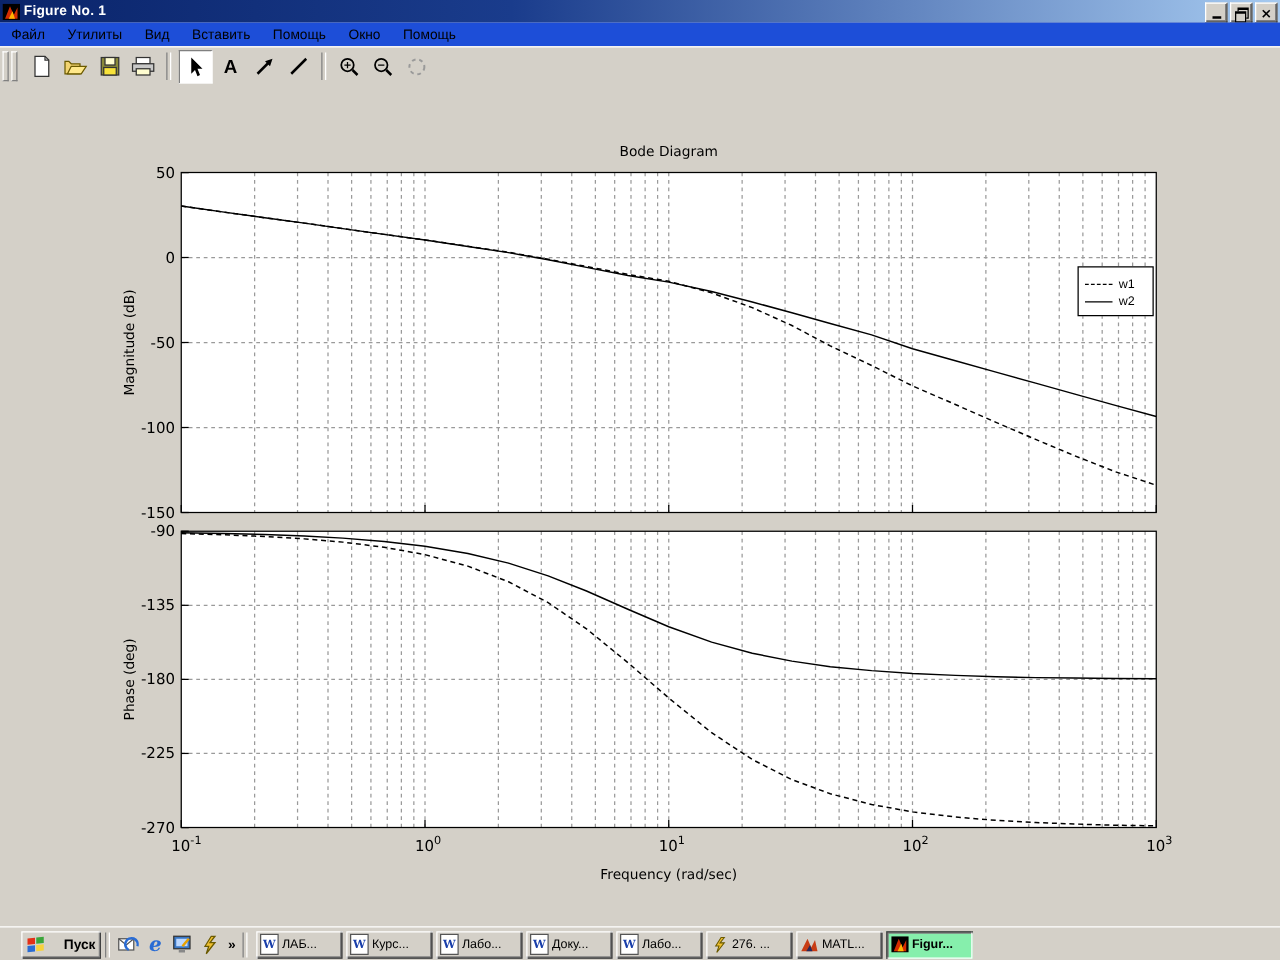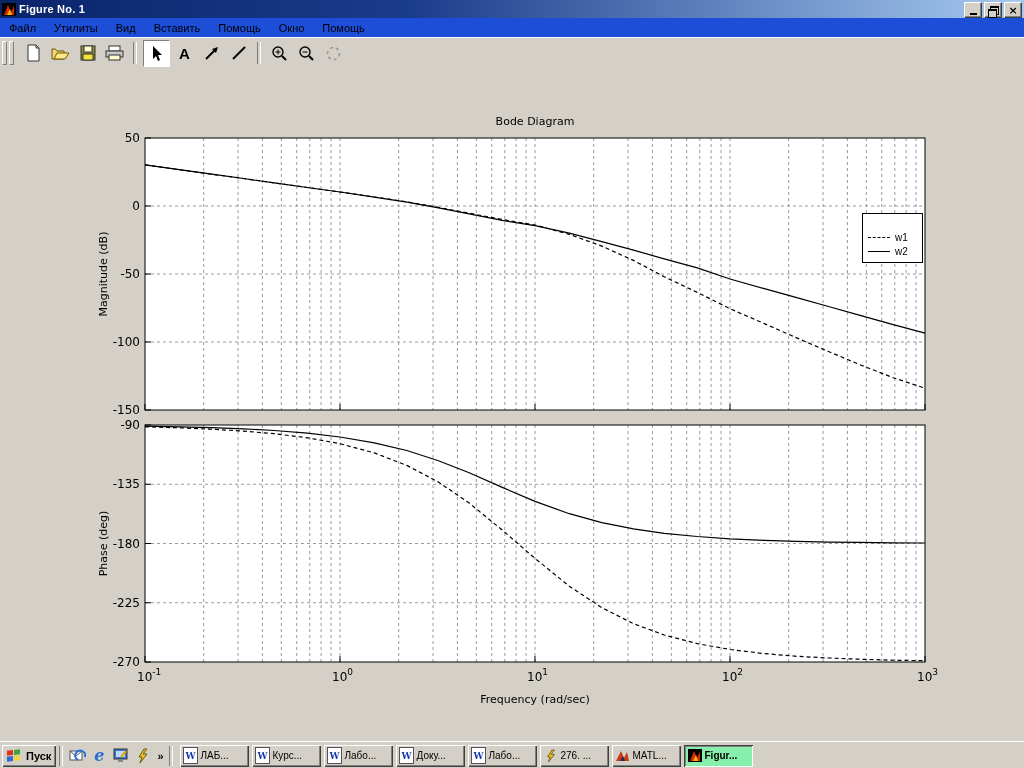--- a/index.html
+++ b/index.html
@@ -29,29 +29,29 @@
   .tb-grip{width:3px;height:22px;border:1px solid;border-color:#fff #808080 #808080 #fff;margin:0 2px 0 2px;}
   .tb-grip2{width:3px;height:22px;border:1px solid;border-color:#fff #808080 #808080 #fff;margin-right:6px;}
   .tb-btn{width:25px;height:25px;display:flex;align-items:center;justify-content:center;margin:0 1px;}
   .tb-btn.pressed{border:1px solid;border-color:#808080 #fff #fff #808080;background:#fff;}
   .tb-sep{width:2px;height:22px;border-left:1px solid #808080;border-right:1px solid #fff;margin:0 5px;}
   
   .figure-area{position:absolute;top:67px;left:0;width:1024px;height:674px;background:#d4d0c8;}
   #plot{position:absolute;top:0;left:0;}
   
   .legend{position:absolute;left:862px;top:146px;width:59px;height:32px;background:#fff;
-          border:1px solid #000;font-size:10px;color:#000;padding-top:16px;}
+          border:1px solid #000;font-size:10px;color:#000;padding-top:6px;}
   .legend-row{display:flex;align-items:center;height:14px;padding-left:5px;}
   .legend-line{width:22px;height:0;margin-right:5px;}
   .legend-line.dashed{border-top:1px dashed #000;}
   .legend-line.solid{border-top:1px solid #000;}
   
   .taskbar{position:absolute;left:0;top:741px;width:1024px;height:27px;background:#d4d0c8;
            border-top:1px solid #fff;display:flex;align-items:center;}
-  .startbtn{height:22px;margin-left:2px;padding:0 5px;display:flex;align-items:center;gap:5px;
+  .startbtn{height:22px;margin-left:17px;padding:0 5px;display:flex;align-items:center;gap:15px;
             background:#d4d0c8;font-weight:bold;font-size:11px;
             box-shadow:inset 1px 1px #fff,inset -1px -1px #404040,inset -2px -2px #808080;}
   .winflag{width:14px;height:12px;display:grid;grid-template-columns:6px 6px;grid-template-rows:5px 5px;gap:1px;transform:skewY(-6deg);}
   .winflag i{display:block;}
   .tb-div{width:2px;height:20px;border-left:1px solid #808080;border-right:1px solid #fff;margin:0 3px;}
   .ql{display:flex;align-items:center;gap:4px;margin:0 2px;}
   .ql-icon{width:18px;height:18px;display:flex;align-items:center;justify-content:center;}
   .chevron{font-size:11px;font-weight:bold;margin-left:1px;}
   .tasks{display:flex;gap:3px;margin-left:4px;}
   .taskbtn{width:63px;height:22px;display:flex;align-items:center;gap:2px;padding:0 3px;background:#d4d0c8;

